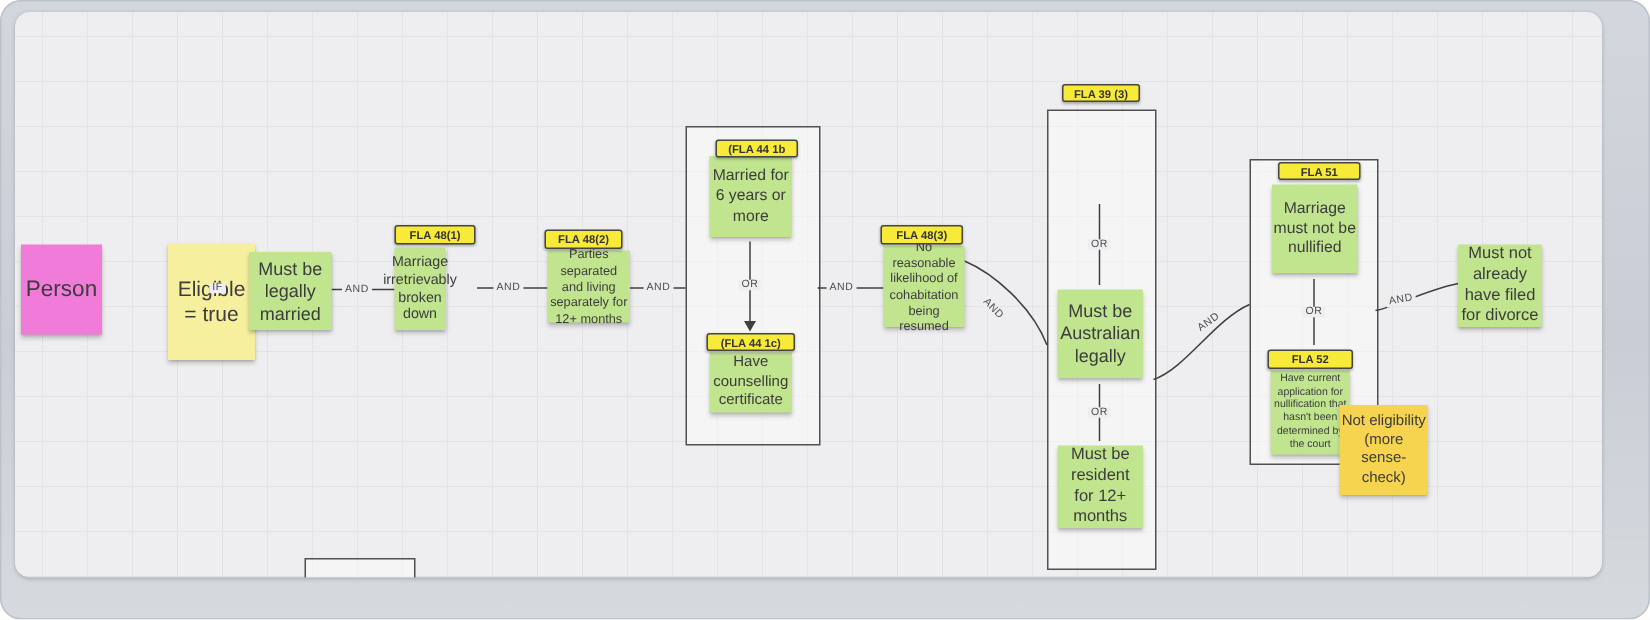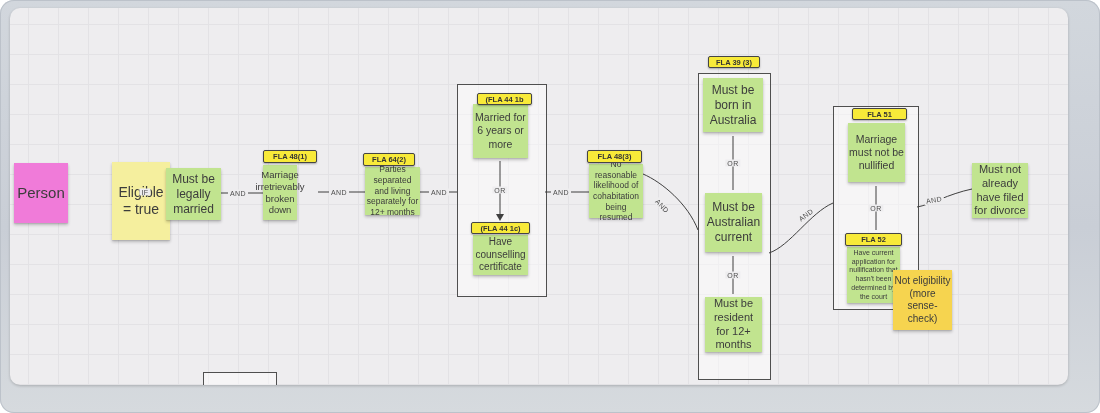--- a/index.html
+++ b/index.html
@@ -115,44 +115,41 @@
       </div>
     <div class="sticky green" id="n-married-2yrs">
       <span>Married for 6 years or more</span>
       </div>
     <div class="sticky green" id="n-no-cohabitation">
       <span>No reasonable likelihood of cohabitation being resumed</span>
       </div>
     <div class="sticky green" id="n-counselling">
       <span>Have counselling certificate</span>
       </div>
-    <div class="sticky green" id="n-born-australia">
-      <span>Must be born in Australia</span>
-      </div>
     <div class="sticky green" id="n-australian-citizen">
-      <span>Must be Australian current</span>
+      <span>Must be Australian legally</span>
       </div>
     <div class="sticky green" id="n-resident">
       <span>Must be resident for 12+ months</span>
       </div>
     <div class="sticky green" id="n-not-nullified">
       <span>Marriage must not be nullified</span>
       </div>
     <div class="sticky green" id="n-nullification-app">
       <span>Have current application for nullification that hasn't been determined by the court</span>
       </div>
     <div class="sticky green" id="n-not-filed">
       <span>Must not already have filed for divorce</span>
       </div>
     <div class="sticky ynote" id="n-not-eligibility">
       <span>Not eligibility (more sense-check)</span>
       </div>
 
     <div class="tag" id="t-fla481">FLA 48(1)</div>
-    <div class="tag" id="t-fla482">FLA 64(2)</div>
+    <div class="tag" id="t-fla482">FLA 48(2)</div>
     <div class="tag" id="t-fla441b">(FLA 44 1b</div>
     <div class="tag" id="t-fla441c">(FLA 44 1c)</div>
     <div class="tag" id="t-fla483">FLA 48(3)</div>
     <div class="tag" id="t-fla393">FLA 39 (3)</div>
     <div class="tag" id="t-fla51">FLA 51</div>
     <div class="tag" id="t-fla52">FLA 52</div>
 
     <div class="edge-label" id="e-if">IF</div>
     <div class="edge-label" id="e-and1">AND</div>
     <div class="edge-label" id="e-and2">AND</div>

